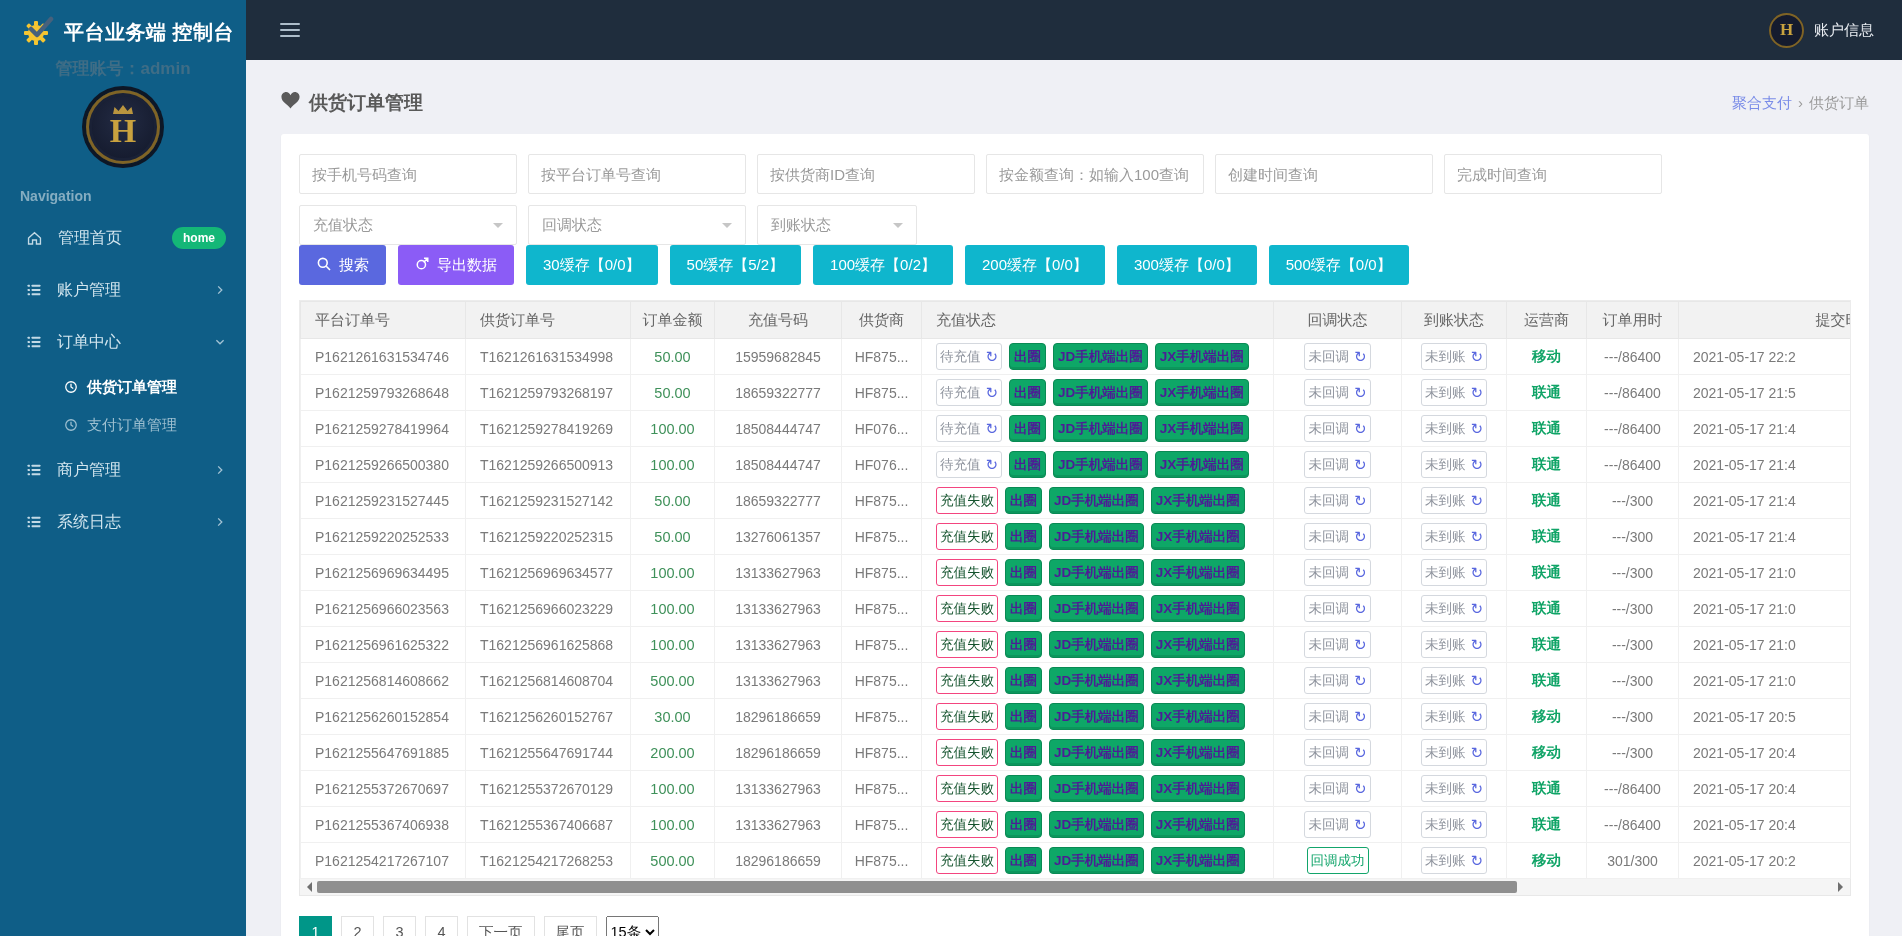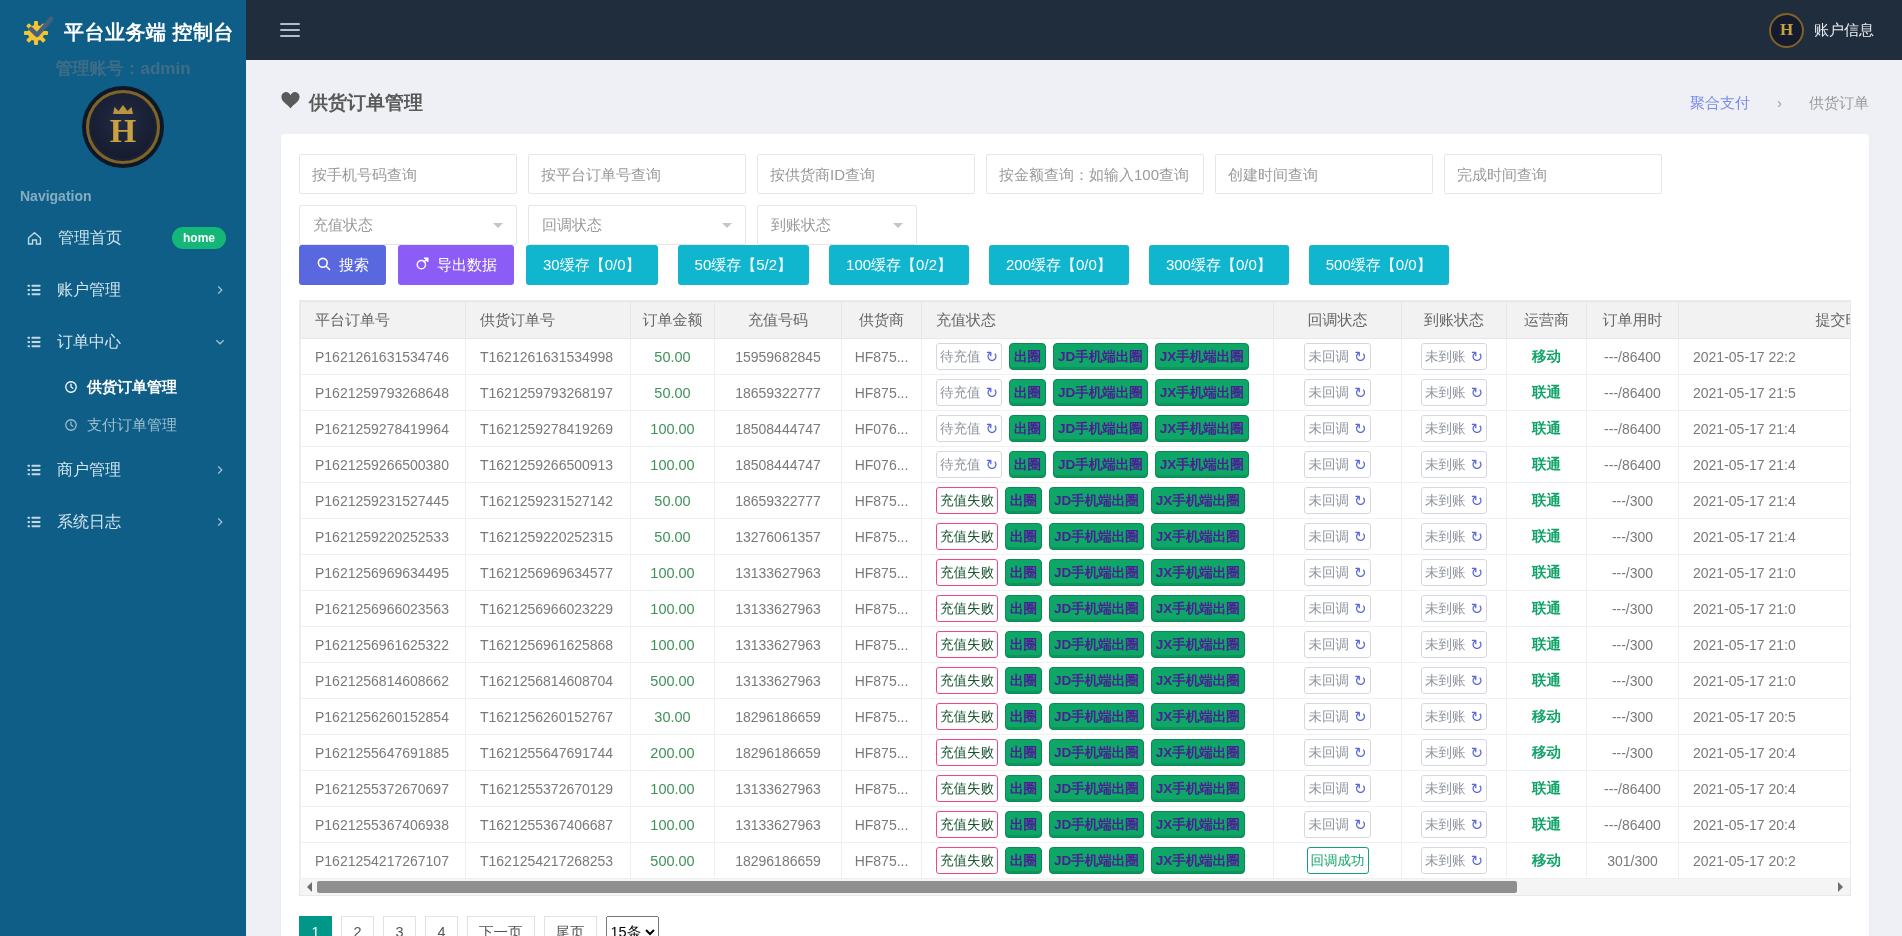--- a/index.html
+++ b/index.html
@@ -39,21 +39,21 @@
   .account { margin-left:auto; margin-right:28px; display:flex; align-items:center;
     gap:10px; color:#e9edf2; font-size:15px; cursor:pointer; }
   .avatar-small { width:35px; height:35px; border-radius:50%; background:#151b2e;
     box-shadow:inset 0 0 0 2px #7f6426; display:flex; align-items:center; justify-content:center;
     color:#c9a23f; font-family:"Liberation Serif","DejaVu Serif",serif; font-weight:bold; font-size:17px; }
 
   
   #main { position:absolute; left:246px; top:60px; right:0; bottom:0; padding:30px 33px 0 35px; }
   .title-row { display:flex; align-items:center; justify-content:space-between; }
   .page-title { display:flex; align-items:center; gap:9px; font-size:19px; font-weight:bold; color:#595959; }
-  .breadcrumb { font-size:15px; color:#9b9b9b; display:flex; gap:27px; }
+  .breadcrumb { font-size:15px; color:#9b9b9b; display:flex; gap:6px; }
   .breadcrumb .link { color:#7a8ce8; cursor:pointer; }
 
   .card { background:#ffffff; margin-top:18px; border-radius:3px; padding:20px 18px;
     min-height:810px; box-shadow:0 1px 2px rgba(0,0,0,.06); }
 
   .filter-row { display:flex; gap:11px; }
   .f-input { width:218px; height:40px; border:1px solid #e6e6e6; border-radius:2px;
     padding:0 12px; font-size:15px; color:#666; font-family:inherit; background:#fff; }
   .f-input::placeholder { color:#9a9a9a; }
   .filter-row2 { display:flex; gap:11px; margin-top:11px; }
@@ -307,21 +307,21 @@
       </button>
       <button class="btn btn-export">
         <span>
           <svg width="15" height="15" viewBox="0 0 20 20" fill="none" stroke="#fff" stroke-width="2">
               <circle cx="8.5" cy="11.5" r="5.5"></circle>
               <path d="M12 3 h5 v5 M17 3 l-5.5 5.5"></path>
             </svg>
         </span>
         <span>导出数据</span>
       </button>
-      <span id="cache-buttons" style="display:flex;gap:20px;">
+      <span id="cache-buttons" style="display:flex;gap:12px;">
           <button class="btn btn-cache">30缓存【0/0】</button>
           <button class="btn btn-cache">50缓存【5/2】</button>
           <button class="btn btn-cache">100缓存【0/2】</button>
           <button class="btn btn-cache">200缓存【0/0】</button>
           <button class="btn btn-cache">300缓存【0/0】</button>
           <button class="btn btn-cache">500缓存【0/0】</button>
         </span>
     </div>
 
     <div class="table-wrap">

